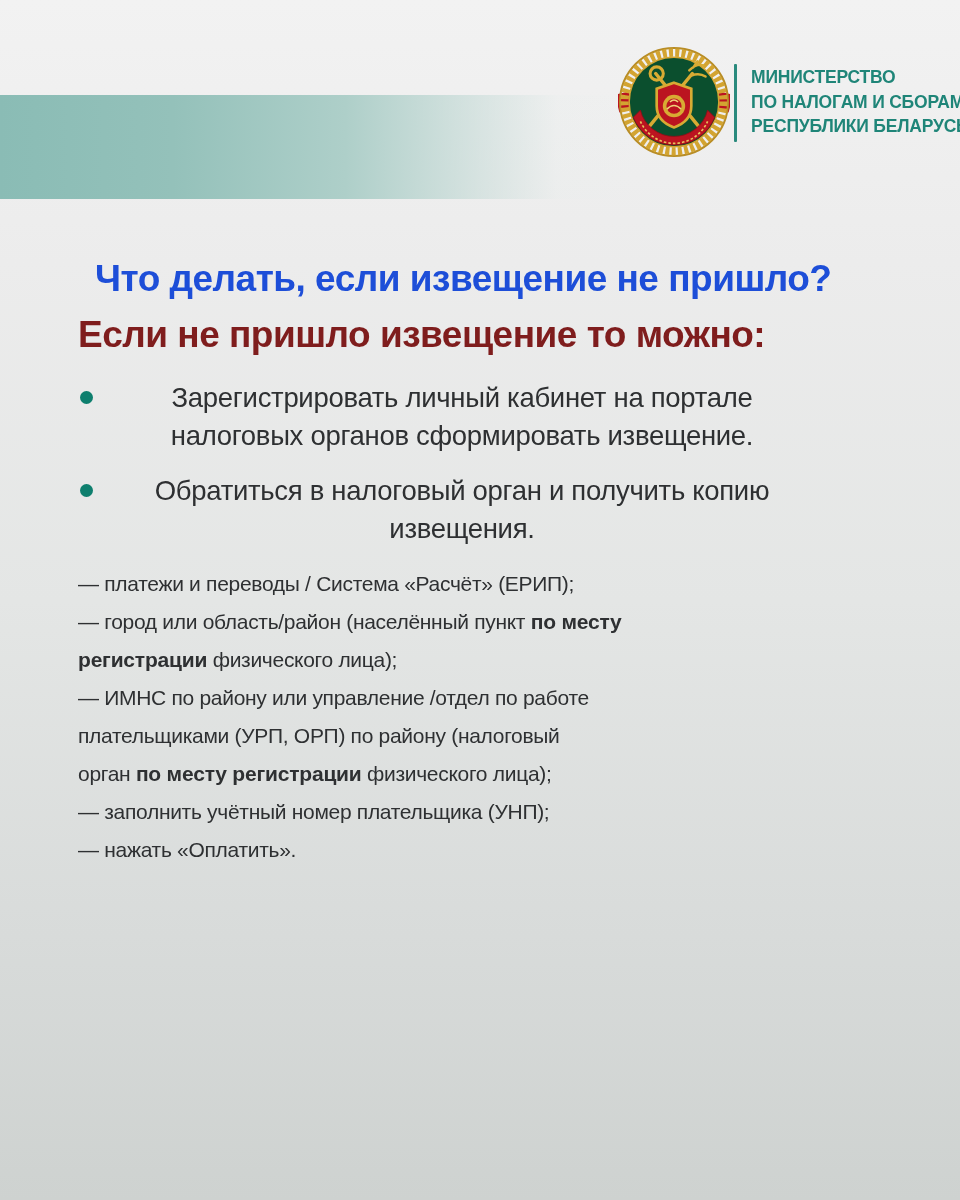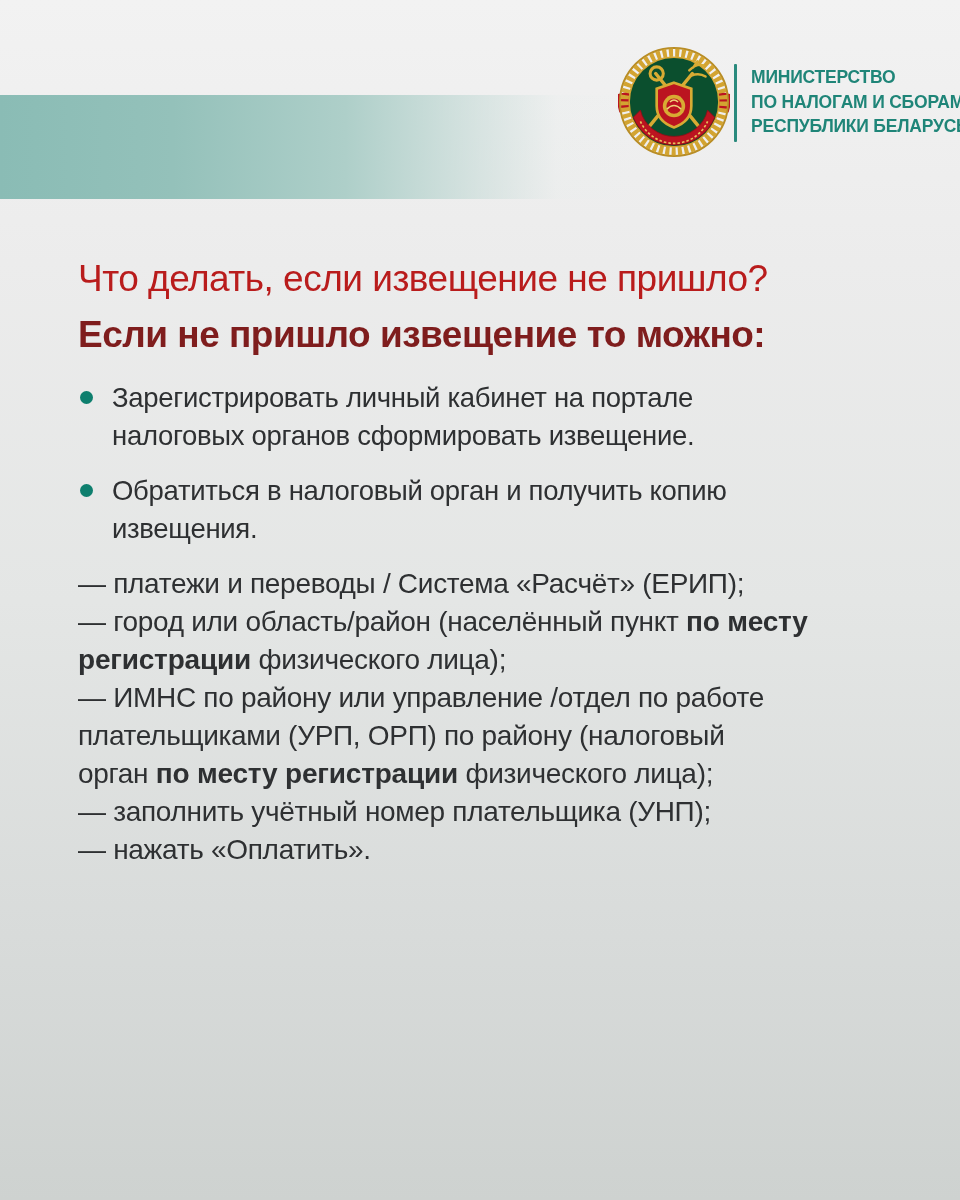--- a/index.html
+++ b/index.html
@@ -14,28 +14,28 @@
       rgba(196,218,214,.55) 50%,rgba(228,237,235,.18) 58%,rgba(235,240,239,0) 66%);
   }
   .brand{position:absolute;top:46px;left:618px;display:flex;align-items:flex-start;}
   .emblem{width:112px;height:112px;flex:0 0 auto;}
   .brand-divider{width:3px;height:78px;background:#2a8a7d;margin:18px 0 0 4px;border-radius:1px;}
   .brand-name{
     margin:19px 0 0 14px;color:#1f8578;font-weight:bold;
     font-size:17.5px;line-height:24.5px;letter-spacing:-0.2px;white-space:nowrap;
   }
   .content{position:absolute;top:256px;left:78px;right:50px;color:#2e3032;}
-  .title{font-size:37px;line-height:46px;font-weight:normal;margin:0 0 10px 0;color:#b91c1c;letter-spacing:-0.5px;}
+  .title{font-size:37px;line-height:46px;font-weight:bold;margin:0 0 10px 17px;color:#1d4ed8;letter-spacing:-0.5px;}
   .subtitle{font-size:37px;line-height:46px;font-weight:bold;margin:0;color:#7f1d1d;letter-spacing:-0.5px;}
   .bullet-list{margin-top:21px;}
-  .bullet-item{position:relative;padding-left:34px;max-width:700px;margin-bottom:17px;}
+  .bullet-item{position:relative;padding-left:34px;max-width:700px;margin-bottom:17px;text-align:center;}
   .bullet-dot{position:absolute;left:2px;top:12px;width:13px;height:13px;border-radius:50%;background:#0e7f6e;}
   .bullet-text{font-size:27.5px;line-height:38px;letter-spacing:-0.3px;white-space:pre-line;}
   .erip-list{margin-top:7px;max-width:832px;}
-  .erip-step{font-size:28px;line-height:38px;letter-spacing:-0.3px;white-space:pre-line;}
+  .erip-step{font-size:21px;line-height:38px;letter-spacing:-0.3px;white-space:pre-line;}
   .erip-step b{font-weight:bold;letter-spacing:-0.2px;}
 </style>
 </head>
 <body>
 
 <div class="top-bar"></div>
 
 <div class="brand">
   <svg class="emblem" viewBox="0 0 110 110" aria-hidden="true">
 

